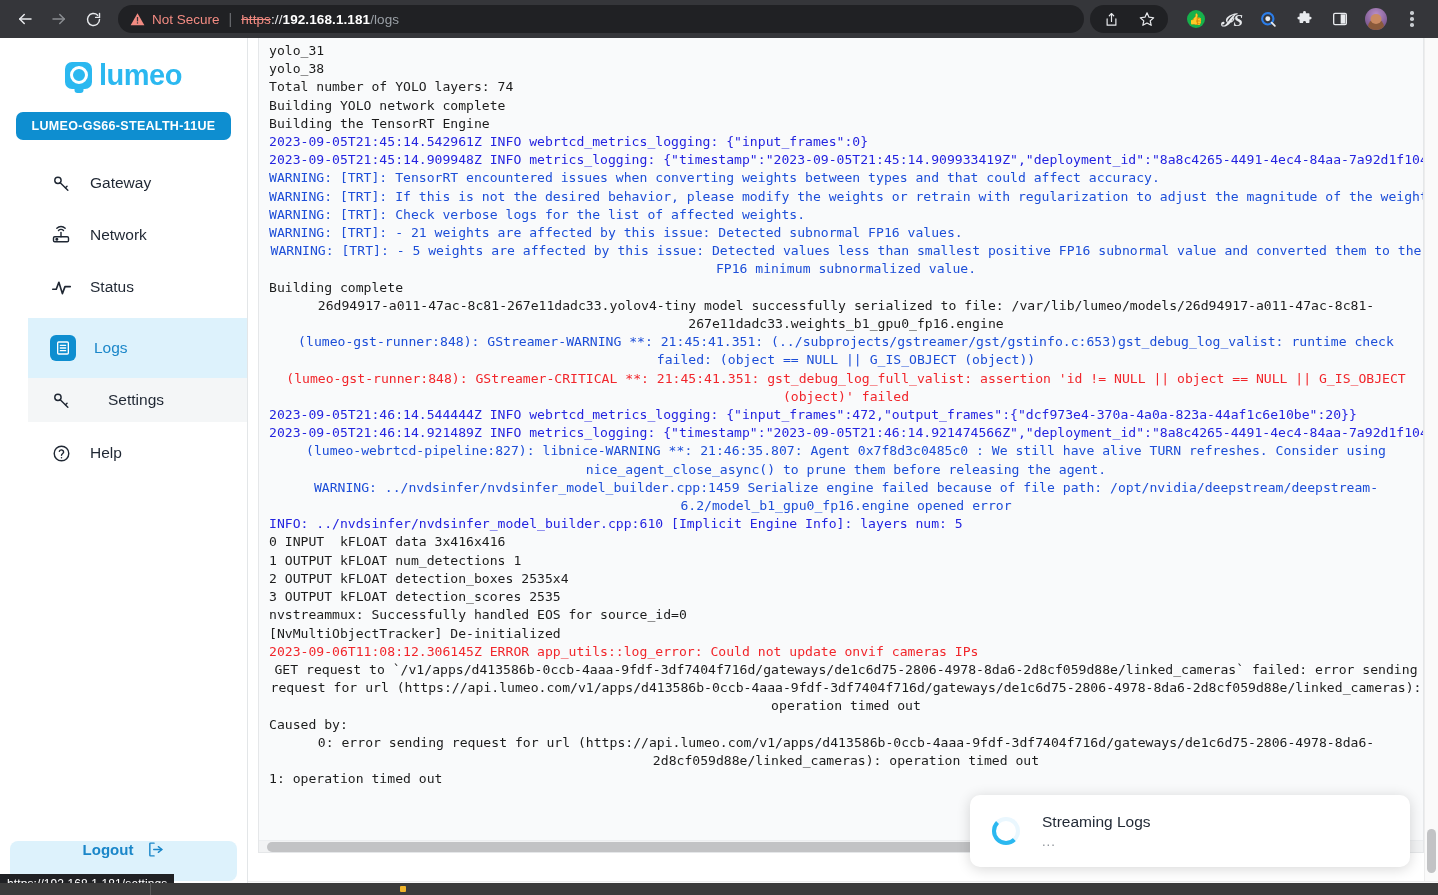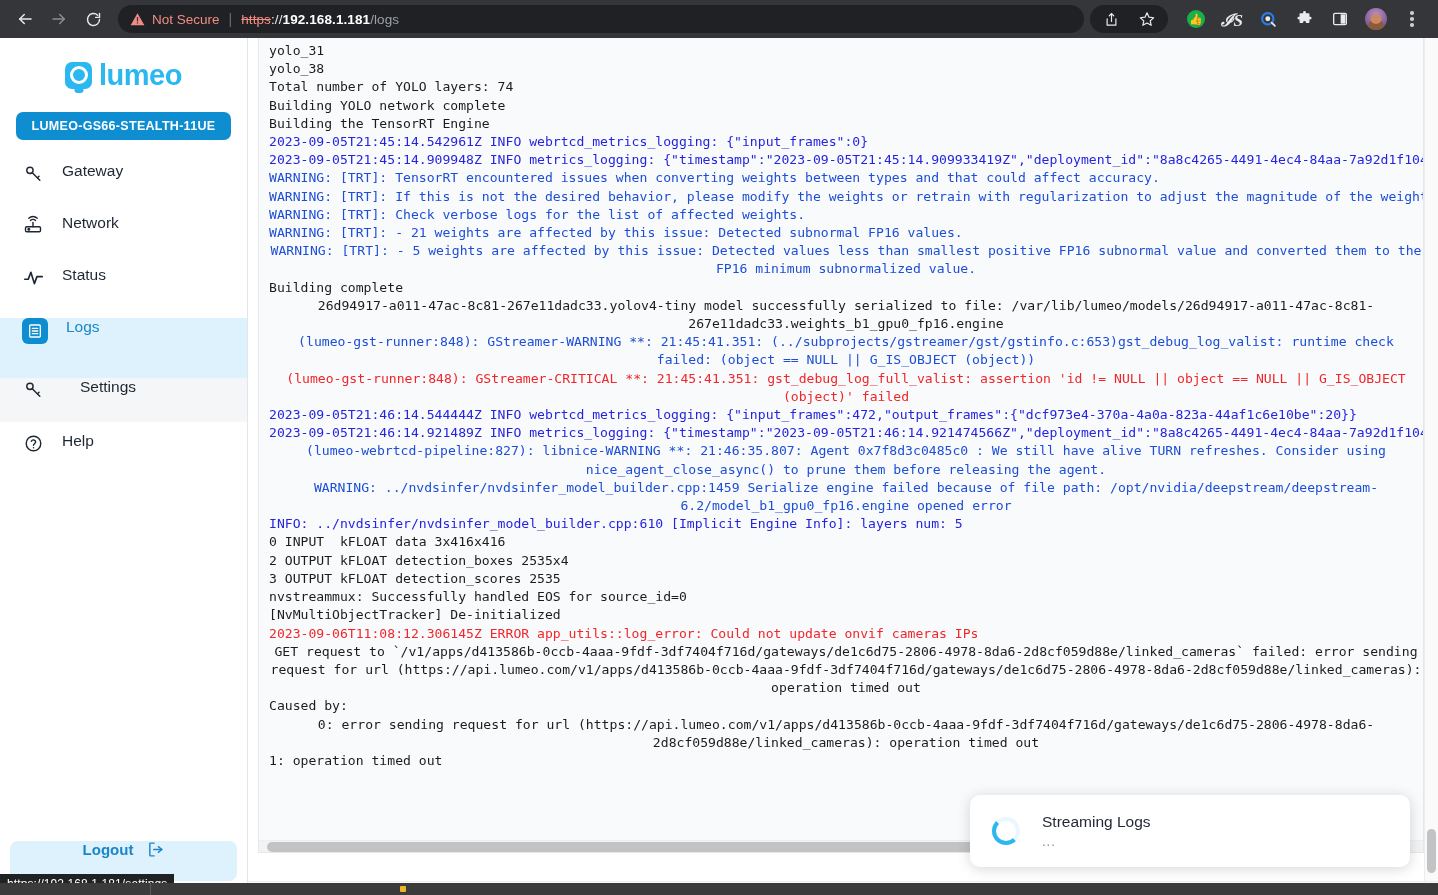--- a/index.html
+++ b/index.html
@@ -141,26 +141,27 @@
     font-size: 12.5px; font-weight: 700;
     letter-spacing: .3px;
     border-radius: 7px;
     padding: 7px 16px;
     display: inline-block;
     white-space: nowrap;
   }
   #nav { margin-top: 22px; }
   .nav-item {
     height: 42px;
-    display:flex; 
+    display:flex; align-items:center;
     padding-left: 22px;
     gap: 18px;
     color: #1f2733;
     font-size: 15.5px;
     margin-bottom: 0;
+    margin-left: 28px;
   }
   .nav-item + .nav-item { margin-top: 0; gap: 36px; }
   .nav-spacer { height: 10px; }
   .nav-item .nav-icon {
     width: 22px; height:22px; flex:0 0 auto;
     display:flex; align-items:center; justify-content:center;
   }
   .nav-item.active {
     background: #ddf2fc;
     color: #1b87c9;
@@ -501,20 +502,21 @@
           <div class="logline ">Building complete</div>
           <div class="logline  wrapme">26d94917-a011-47ac-8c81-267e11dadc33.yolov4-tiny model successfully serialized to file: /var/lib/lumeo/models/26d94917-a011-47ac-8c81-267e11dadc33.weights_b1_gpu0_fp16.engine</div>
           <div class="logline c-orange wrapme">(lumeo-gst-runner:848): GStreamer-WARNING **: 21:45:41.351: (../subprojects/gstreamer/gst/gstinfo.c:653)gst_debug_log_valist: runtime check failed: (object == NULL || G_IS_OBJECT (object))</div>
           <div class="logline c-red wrapme">(lumeo-gst-runner:848): GStreamer-CRITICAL **: 21:45:41.351: gst_debug_log_full_valist: assertion 'id != NULL || object == NULL || G_IS_OBJECT (object)' failed</div>
           <div class="logline c-blue">2023-09-05T21:46:14.544444Z INFO webrtcd_metrics_logging: {"input_frames":472,"output_frames":{"dcf973e4-370a-4a0a-823a-44af1c6e10be":20}}</div>
           <div class="logline c-blue">2023-09-05T21:46:14.921489Z INFO metrics_logging: {"timestamp":"2023-09-05T21:46:14.921474566Z","deployment_id":"8a8c4265-4491-4ec4-84aa-7a92d1f104b3","input_frames":478,"output_frames":478,"input_fps":14.297615,"output_fps":14.297614,"cpu_utilization_percent":8.117249,"memory_usage_resident_mb"</div>
           <div class="logline c-orange wrapme">(lumeo-webrtcd-pipeline:827): libnice-WARNING **: 21:46:35.807: Agent 0x7f8d3c0485c0 : We still have alive TURN refreshes. Consider using nice_agent_close_async() to prune them before releasing the agent.</div>
           <div class="logline c-orange wrapme">WARNING: ../nvdsinfer/nvdsinfer_model_builder.cpp:1459 Serialize engine failed because of file path: /opt/nvidia/deepstream/deepstream-6.2/model_b1_gpu0_fp16.engine opened error</div>
           <div class="logline c-blue">INFO: ../nvdsinfer/nvdsinfer_model_builder.cpp:610 [Implicit Engine Info]: layers num: 5</div>
           <div class="logline ">0 INPUT  kFLOAT data 3x416x416</div>
+          <div class="logline ">1 OUTPUT kFLOAT num_detections 1</div>
           <div class="logline ">2 OUTPUT kFLOAT detection_boxes 2535x4</div>
           <div class="logline ">3 OUTPUT kFLOAT detection_scores 2535</div>
           <div class="logline ">nvstreammux: Successfully handled EOS for source_id=0</div>
           <div class="logline ">[NvMultiObjectTracker] De-initialized</div>
           <div class="logline c-red">2023-09-06T11:08:12.306145Z ERROR app_utils::log_error: Could not update onvif cameras IPs</div>
           <div class="logline  wrapme">GET request to `/v1/apps/d413586b-0ccb-4aaa-9fdf-3df7404f716d/gateways/de1c6d75-2806-4978-8da6-2d8cf059d88e/linked_cameras` failed: error sending request for url (https://api.lumeo.com/v1/apps/d413586b-0ccb-4aaa-9fdf-3df7404f716d/gateways/de1c6d75-2806-4978-8da6-2d8cf059d88e/linked_cameras): operation timed out</div>
           <div class="logline ">Caused by:</div>
           <div class="logline  wrapme">0: error sending request for url (https://api.lumeo.com/v1/apps/d413586b-0ccb-4aaa-9fdf-3df7404f716d/gateways/de1c6d75-2806-4978-8da6-2d8cf059d88e/linked_cameras): operation timed out</div>
           <div class="logline ">1: operation timed out</div>
         </div>

